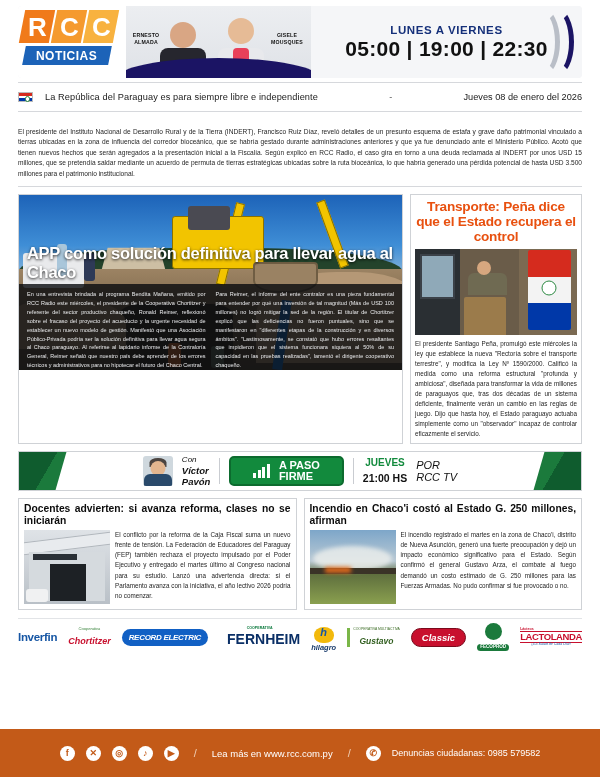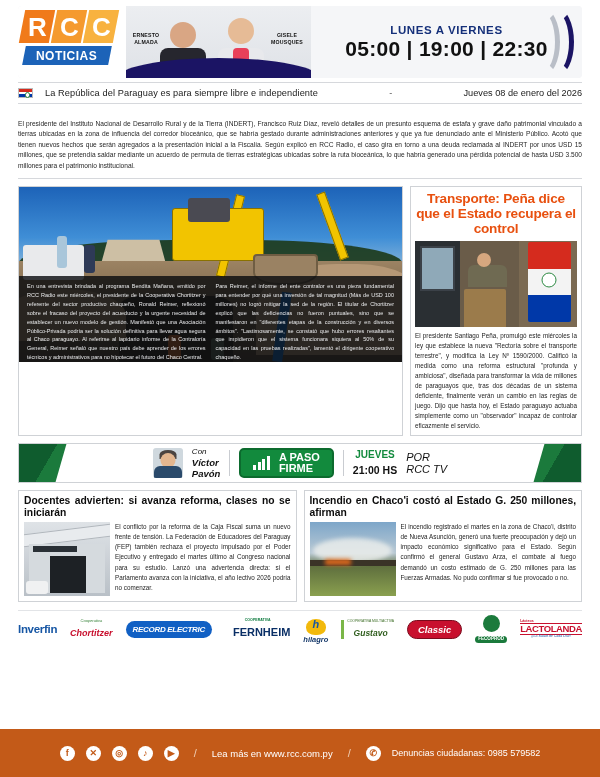--- a/index.html
+++ b/index.html
@@ -55,21 +55,21 @@
   .sched-top { color:#15307a; font-size:11.5px; font-weight:bold; letter-spacing:.6px; }
   .sched-times { color:#111; font-size:21px; font-weight:bold; letter-spacing:.3px; margin-top:1px; }
   .curve { position:absolute; right:6px; top:0; bottom:0; width:48px; }
   .curve i { position:absolute; top:2px; bottom:2px; border-radius:50%/50%; }
   .c1 { right:2px; width:34px; border:5px solid #1B1464; border-left-color:transparent;
         border-top-color:transparent; border-bottom-color:transparent; }
   .c2 { right:16px; width:34px; border:5px solid #b9bec7; border-left-color:transparent;
         border-top-color:transparent; border-bottom-color:transparent; }
 
   
-  .datebar { margin:4px 18px 0 18px; height:22px; display:flex; align-items:center;
+  .datebar { margin:4px 18px 0 18px; height:30px; display:flex; align-items:center;
              border-top:1px solid #d6d8dc; border-bottom:1px solid #d6d8dc; }
   .flag { width:15px; height:10px; margin-right:12px; flex:none; position:relative;
           border:.5px solid #bbb; background:linear-gradient(#D52B1E 33.3%,#fff 33.3% 66.6%,#0038A8 66.6%); }
   .flag::after { content:''; position:absolute; left:5.5px; top:3.4px; width:3.4px; height:3.4px;
                  border-radius:50%; background:#fff; border:.6px solid #2d8a43; }
   .date-motto { font-size:9.2px; color:#1a1a1a; letter-spacing:.1px; }
   .date-dash { flex:1; text-align:center; font-size:9px; color:#555; }
   .date-right { font-size:9.2px; color:#1a1a1a; }
 
   
@@ -162,21 +162,21 @@
   .promo-wing.right::after { left:-16px; right:auto; }
   .promo-mid { flex:1; display:flex; align-items:center; justify-content:center; gap:9px; }
   .pv-face { width:30px; height:30px; border-radius:3px; background:#cfd8de; position:relative; overflow:hidden; flex:none; }
   .pv-face i { position:absolute; left:50%; transform:translateX(-50%); }
   .pv-head { top:5px; width:15px; height:15px; border-radius:50%; background:#e3b68f; }
   .pv-hair { top:2px; width:17px; height:9px; border-radius:50% 50% 0 0; background:#4b4440; }
   .pv-suit { bottom:0; width:28px; height:12px; background:#2a4a6b; border-radius:6px 6px 0 0; }
   .pv-txt { font-size:8px; line-height:1.2; color:#111; font-style:italic; }
   .pv-txt b { font-size:9.5px; display:block; font-style:italic; }
   .apf { display:flex; align-items:center; gap:9px; background:#128a3d; border:2px solid #0c6b2e;
-         border-radius:5px; padding:2px 12px; }
+         border-radius:5px; padding:2px 22px; }
   .apf-bars { display:flex; align-items:flex-end; gap:1.5px; height:14px; }
   .apf-bars i { width:3px; background:#fff; }
   .apf-txt { color:#fff; font-size:11px; font-weight:bold; line-height:1; text-align:left; }
   .apf-txt span { display:block; }
   .vsep { width:1px; height:26px; background:#c9ccd1; }
   .promo-day { text-align:center; }
   .promo-day b { color:#128a3d; font-size:10px; display:block; }
   .promo-day i { color:#111; font-size:10.5px; font-weight:bold; font-style:normal; }
   .promo-por { font-style:italic; font-size:11px; color:#111; line-height:1.15; }
 
@@ -208,21 +208,21 @@
   .sp { height:26px; display:flex; align-items:center; justify-content:center; }
   .sp-inverfin { font-size:11.5px; font-weight:bold; color:#13366b; letter-spacing:-.3px; }
   .sp-inverfin b { color:#1656a4; }
   .sp-chort { text-align:center; line-height:1; }
   .sp-chort i { display:block; font-size:4px; color:#2f7d32; font-style:italic; }
   .sp-chort b { font-size:9px; color:#C8102E; font-style:italic; }
   .sp-record { background:#1160c4; color:#fff; font-weight:bold; font-size:8px;
                padding:4px 7px; border-radius:10px; font-style:italic; letter-spacing:-.3px; }
   .sp-fern { text-align:center; line-height:1.05; }
   .sp-fern i { display:block; font-size:3.6px; color:#0c7a3e; font-style:normal; font-weight:bold; }
-  .sp-fern b { font-size:11px; color:#0a2f66;padding-left:8px; }
+  .sp-fern b { font-size:14px; color:#0a2f66;padding-left:8px; }
   .sp-hil { text-align:center; line-height:1; }
   .sp-hil u { display:inline-block; width:20px; height:16px; background:#F2B90C;
               border-radius:50% 50% 45% 45%; color:#1656a4; font-size:11px; font-weight:bold;
               text-decoration:none; font-style:italic; }
   .sp-hil b { display:block; font-size:7.5px; color:#173a6b; font-style:italic; margin-top:1px; }
   .sp-neu { text-align:center; line-height:1; border-left:3px solid #7ab648; padding-left:3px; }
   .sp-neu i { display:block; font-size:3.4px; color:#3a6b23; font-style:normal; }
   .sp-neu b { font-size:8.5px; color:#2f5d1d; font-style:italic; }
   .sp-classic { background:#C8102E; color:#fff; font-style:italic; font-weight:bold;
                 font-size:9.5px; padding:3px 10px; border-radius:14px; border:1.5px solid #7a0a1c; }
@@ -333,20 +333,21 @@
         <div class="trench"></div>
         <div class="moundL"></div>
         <div class="moundR"></div>
         <div class="pipe"></div>
         <div class="bucket"></div>
         <div class="worker w1"></div>
         <div class="worker w2"></div>
         <div class="worker w3"></div>
         <div class="worker w4"></div>
 
+        <div class="hero-title">APP como solución definitiva para llevar agua al Chaco</div>
         <div class="hero-cap">
           <p>En una entrevista brindada al programa Bendita Mañana, emitido por RCC Radio este miércoles, el presidente de la Cooperativa Chortitzer y referente del sector productivo chaqueño, Ronald Reimer, reflexionó sobre el fracaso del proyecto del acueducto y la urgente necesidad de establecer un nuevo modelo de gestión. Manifestó que una Asociación Público-Privada podría ser la solución definitiva para llevar agua segura al Chaco paraguayo. Al referirse al lapidario informe de la Contraloría General, Reimer señaló que nuestro país debe aprender de los errores técnicos y administrativos para no hipotecar el futuro del Chaco Central.</p>
           <p>Para Reimer, el informe del ente contralor es una pieza fundamental para entender por qué una inversión de tal magnitud (Más de USD 100 millones) no logró mitigar la sed de la región. El titular de Chortitzer explicó que las deficiencias no fueron puntuales, sino que se manifestaron en "diferentes etapas de la construcción y en diversos ámbitos". "Lastimosamente, se constató que hubo errores resaltantes que impidieron que el sistema funcionara siquiera al 50% de su capacidad en las pruebas realizadas", lamentó el dirigente cooperativo chaqueño.</p>
         </div>
       </div>
     </div>
 
     <div class="col-right">
       <div class="rc-title">Transporte: Peña dice que el Estado recupera el control</div>
       <div class="rc-photo">

